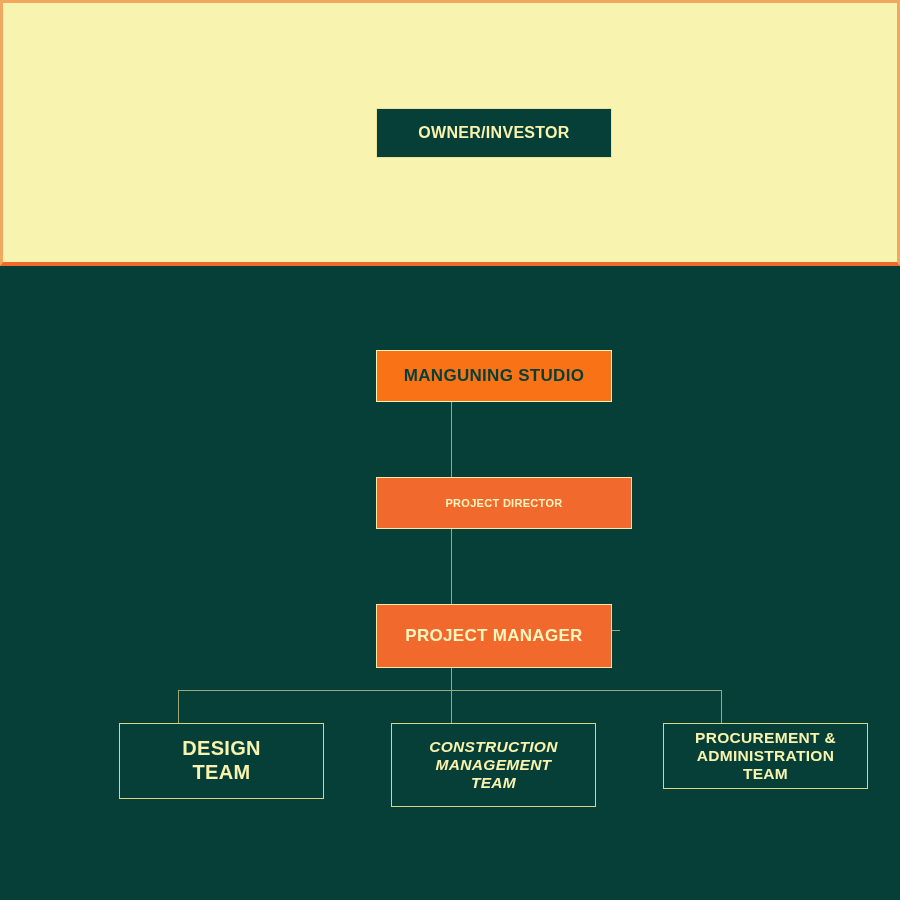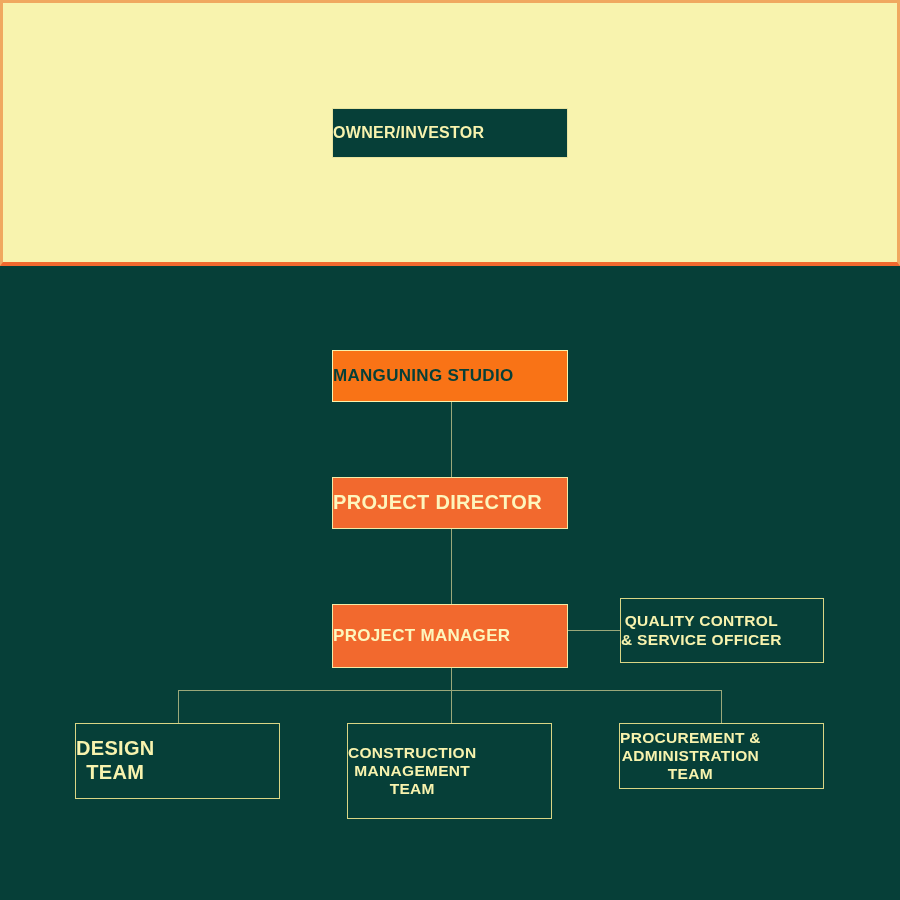--- a/index.html
+++ b/index.html
@@ -44,23 +44,25 @@
     height: 634px;
     background: #063f38;
   }
 
   
   .node {
     position: absolute;
     box-sizing: border-box;
     display: flex;
     align-items: center;
+    justify-content: center;
     text-align: center;
     letter-spacing: 0.3px;
     z-index: 5;
+    margin-left: 44px;
   }
   .node .node-label {
     display: block;
     white-space: pre-line;
     line-height: 1.18;
   }
 
   
   .node--dark {
     background: #063f38;
@@ -89,25 +91,25 @@
   .node--outline {
     background: transparent;
     border: 1px solid #d9d585;
     color: #f8f3ae;
     font-weight: 700;
   }
 
   
   #node-owner        { left: 332px; top: 108px;  width: 236px; height: 50px;  font-size: 16px; }
   #node-studio       { left: 332px; top: 350px;  width: 236px; height: 52px;  font-size: 17px; }
-  #node-director     { left: 332px; top: 477px;  width: 236px; height: 52px;  font-size: 20px; }
+  #node-director     { left: 332px; top: 477px;  width: 256px; height: 52px;  font-size: 11px; }
   #node-manager      { left: 332px; top: 604px;  width: 236px; height: 64px;  font-size: 17px; }
   #node-quality      { left: 620px; top: 598px;  width: 204px; height: 65px;  font-size: 15.5px; }
   #node-design       { left: 75px;  top: 723px;  width: 205px; height: 76px;  font-size: 20px; }
-  #node-construction { left: 347px; top: 723px;  width: 205px; height: 96px;  font-size: 15.5px; }
+  #node-construction { left: 347px; top: 723px;  width: 205px; height: 84px;  font-size: 15.5px; font-style: italic; }
   #node-procurement  { left: 619px; top: 723px;  width: 205px; height: 66px;  font-size: 15.5px; }
 
   
   .conn {
     position: absolute;
     background: #9aa87a;
     z-index: 1;
   }
   .conn--v { width: 1px; }
   .conn--h { height: 1px; }
@@ -154,24 +156,20 @@
   </div>
 
   <div class="node node--orange" id="node-director">
     <span class="node-label">PROJECT DIRECTOR</span>
   </div>
 
   <div class="node node--orange" id="node-manager">
     <span class="node-label">PROJECT MANAGER</span>
   </div>
 
-  <div class="node node--outline" id="node-quality">
-    <span class="node-label">QUALITY CONTROL
-&amp; SERVICE OFFICER</span>
-  </div>
 
   <div class="node node--outline" id="node-design">
     <span class="node-label">DESIGN
 TEAM</span>
   </div>
 
   <div class="node node--outline" id="node-construction">
     <span class="node-label">CONSTRUCTION
 MANAGEMENT
 TEAM</span>

